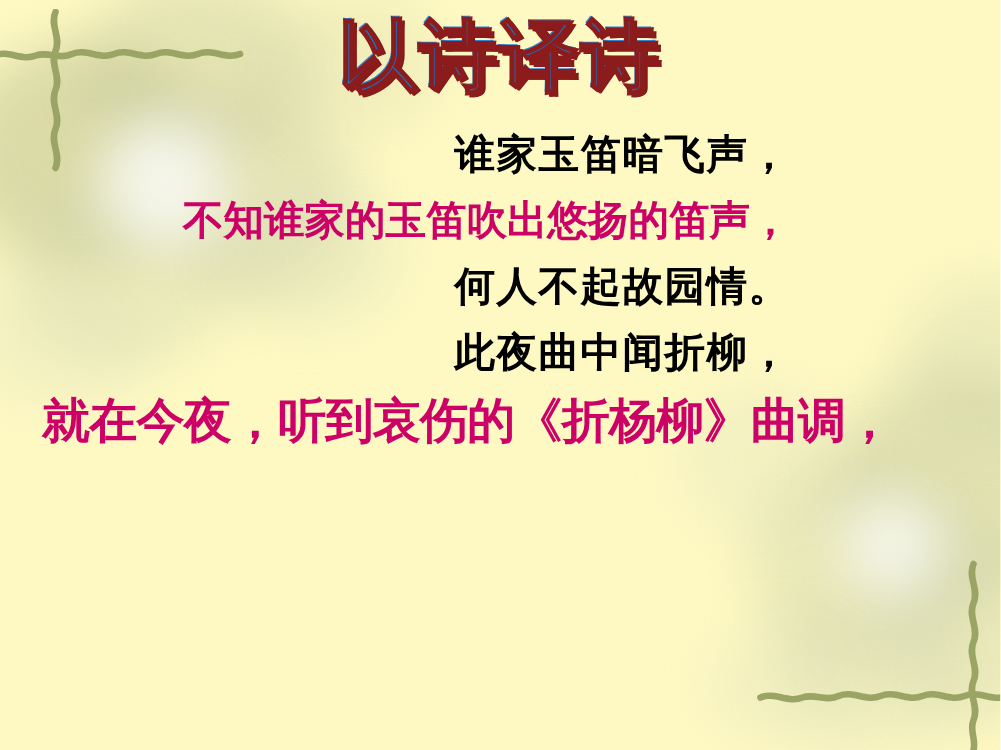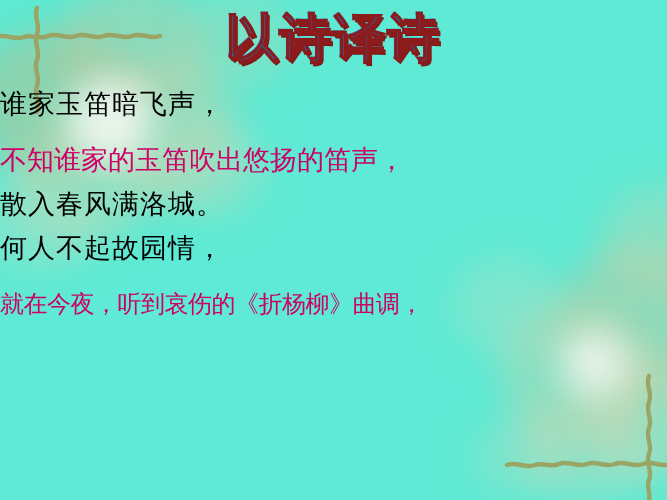--- a/index.html
+++ b/index.html
@@ -10,21 +10,21 @@
   }
   body {
     font-family: "DejaVu Sans", "Liberation Sans", sans-serif;
   }
 
   .slide {
     position: relative;
     width: 667px;
     height: 500px;
     overflow: hidden;
-    background: #5eead4;
+    background: #fef9c3;
   }
 
   
   .bg-layer {
     position: absolute;
     inset: 0;
     pointer-events: none;
   }
 
   .blob {
@@ -86,39 +86,39 @@
   
   .poem {
     position: absolute;
     left: 0;
     top: 82px;
     width: 667px;
   }
 
   .poem-line {
     width: 527px;
-    text-align: left;
-    font-weight: normal;
+    text-align: right;
+    font-weight: bold;
     font-size: 27px;
     line-height: 44px;
     white-space: nowrap;
   }
 
   .poem-line.original {
     color: #000000;
     letter-spacing: 1px;
   }
   .poem-line.translation {
     color: #cc0066;
     letter-spacing: 0px;
-    margin-top: 12px;
   }
   .poem-line.wide {
-    font-size: 24px;
+    font-size: 32px;
     letter-spacing: -0.5px;
+    padding-left: 28px;
   }
 </style>
 </head>
 <body>
 
 <div class="slide">
 
   <div class="bg-layer">
     <div class="blob blob-tl-a"></div>
     <div class="blob blob-tl-b"></div>
@@ -158,18 +158,18 @@
                C 178 77, 186 85, 182 94 C 178 103, 186 111, 182 120
                C 179 127, 184 133, 182 140" stroke="#9aa464" stroke-width="4.4" stroke-linecap="round"></path>
     </svg>
   </div>
 
   <div class="title">以诗译诗</div>
 
   <div class="poem">
     <div class="poem-line original">谁家玉笛暗飞声，</div>
     <div class="poem-line translation">不知谁家的玉笛吹出悠扬的笛声，</div>
-    <div class="poem-line original">散入春风满洛城。</div>
-    <div class="poem-line original">何人不起故园情，</div>
+    <div class="poem-line original">何人不起故园情。</div>
+    <div class="poem-line original">此夜曲中闻折柳，</div>
     <div class="poem-line translation wide">就在今夜，听到哀伤的《折杨柳》曲调，</div>
   </div>
 
 </div>
 
 </body></html>

